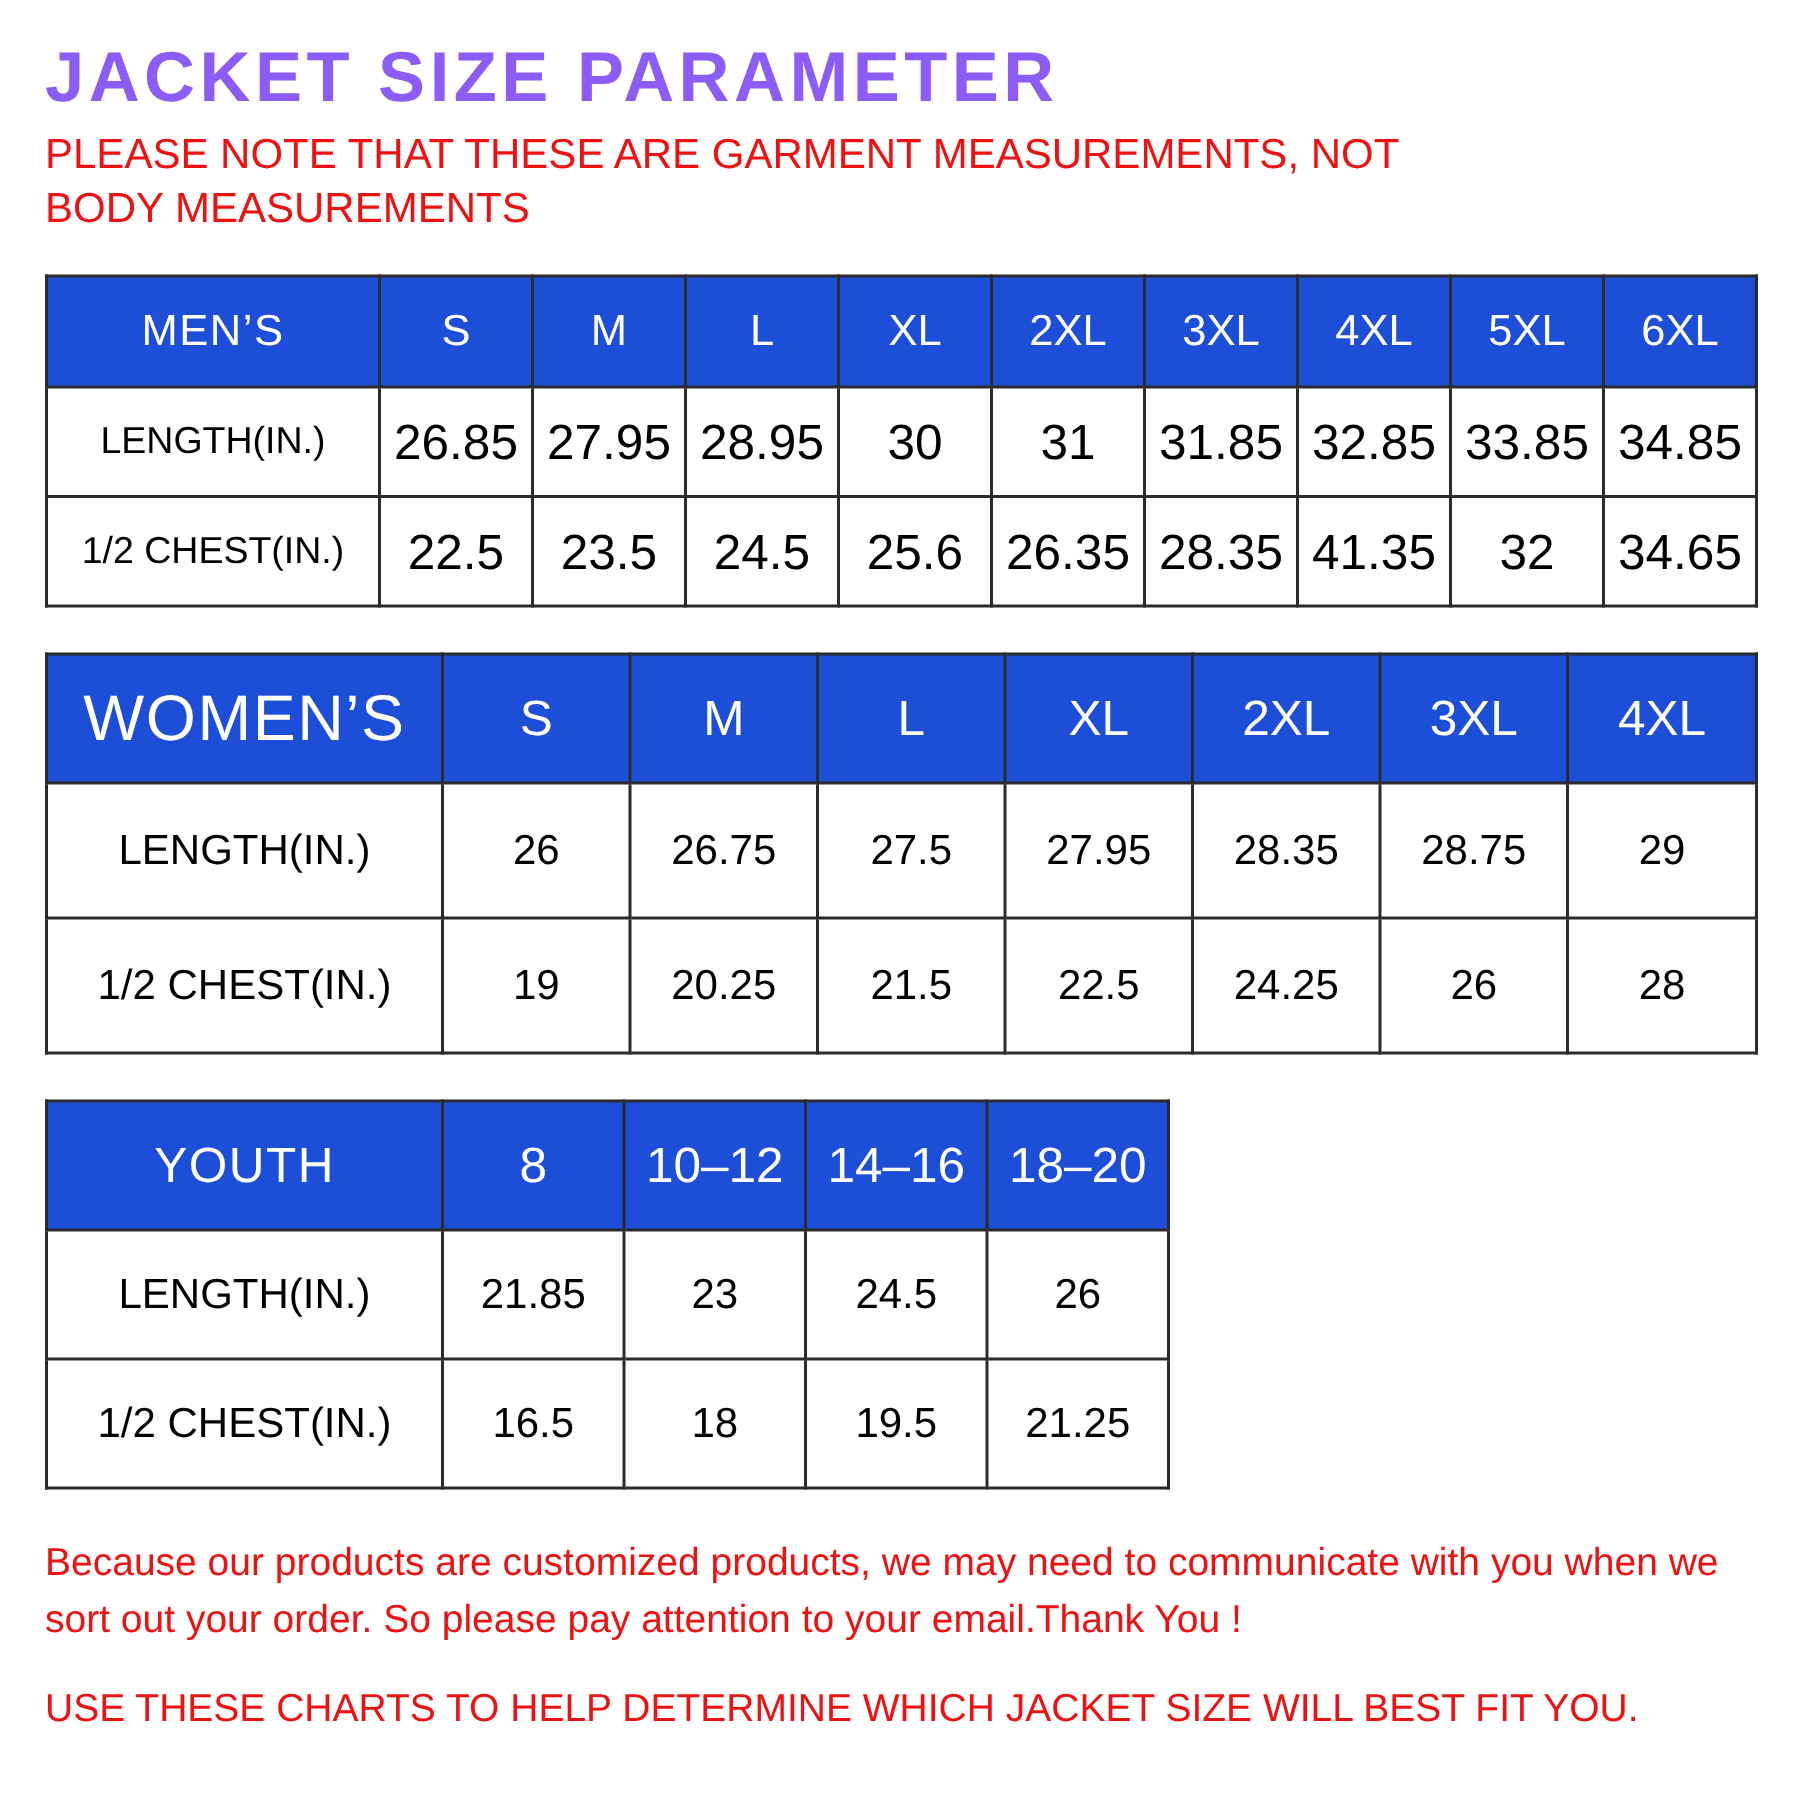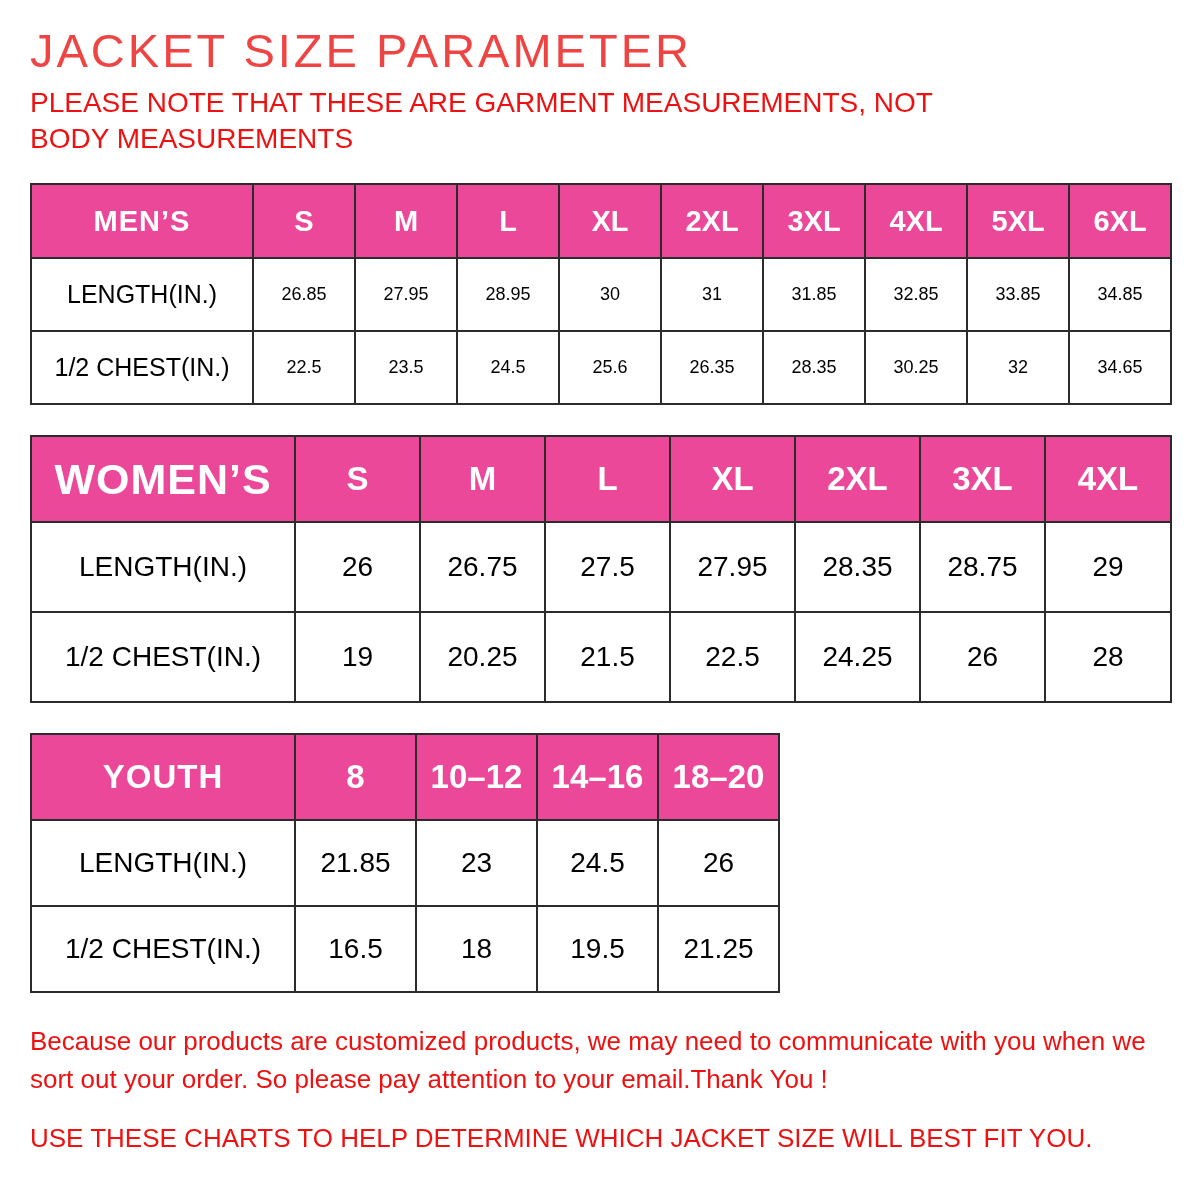--- a/index.html
+++ b/index.html
@@ -16,25 +16,25 @@
   }
   .page {
     position: relative;
     width: 1200px;
     height: 1200px;
     box-sizing: border-box;
     padding: 26px 30px 0 30px;
   }
   .title {
     font-size: 47px;
-    font-weight: normal;
+    font-weight: bold;
     letter-spacing: 3px;
     line-height: 1.05;
     margin: 0 0 10px 0;
-    color: #ef4444;
+    color: #8b5cf6;
   }
   .note {
     color: #ee1111;
     font-size: 28px;
     line-height: 1.28;
     margin: 0 0 26px 0;
     max-width: 940px;
   }
   table.size-table {
     border-collapse: collapse;
@@ -44,30 +44,29 @@
   table.size-table td,
   table.size-table th {
     border: 2px solid #2b2b2b;
     text-align: center;
     vertical-align: middle;
     font-weight: normal;
     color: #000;
     background: #ffffff;
   }
   table.size-table thead td {
-    background: #ec4899;
+    background: #1d4ed8;
     color: #ffffff;
-    font-weight: bold;
   }
   
   #men-table {
     width: 1140px;
   }
   #men-table thead td { height: 70px; font-size: 29px; }
-  #men-table tbody td { height: 69px; font-size: 18px; }
+  #men-table tbody td { height: 69px; font-size: 33px; }
   #men-table .rowhead { font-size: 25px; }
   #men-table thead td.rowhead { font-size: 29px; letter-spacing: 1px; }
 
   
   #women-table {
     width: 1140px;
   }
   #women-table thead td { height: 82px; font-size: 33px; }
   #women-table tbody td { height: 86px; font-size: 28px; }
   #women-table thead td.rowhead { font-size: 43px; letter-spacing: 1px; }
@@ -144,21 +143,21 @@
         <td>34.85</td>
       </tr>
       <tr>
         <td class="rowhead">1/2 CHEST(IN.)</td>
         <td>22.5</td>
         <td>23.5</td>
         <td>24.5</td>
         <td>25.6</td>
         <td>26.35</td>
         <td>28.35</td>
-        <td>30.25</td>
+        <td>41.35</td>
         <td>32</td>
         <td>34.65</td>
       </tr>
     </tbody>
   </table>
 
   <table class="size-table" id="women-table">
     <colgroup>
       <col style="width:264px">
       <col style="width:125px">

